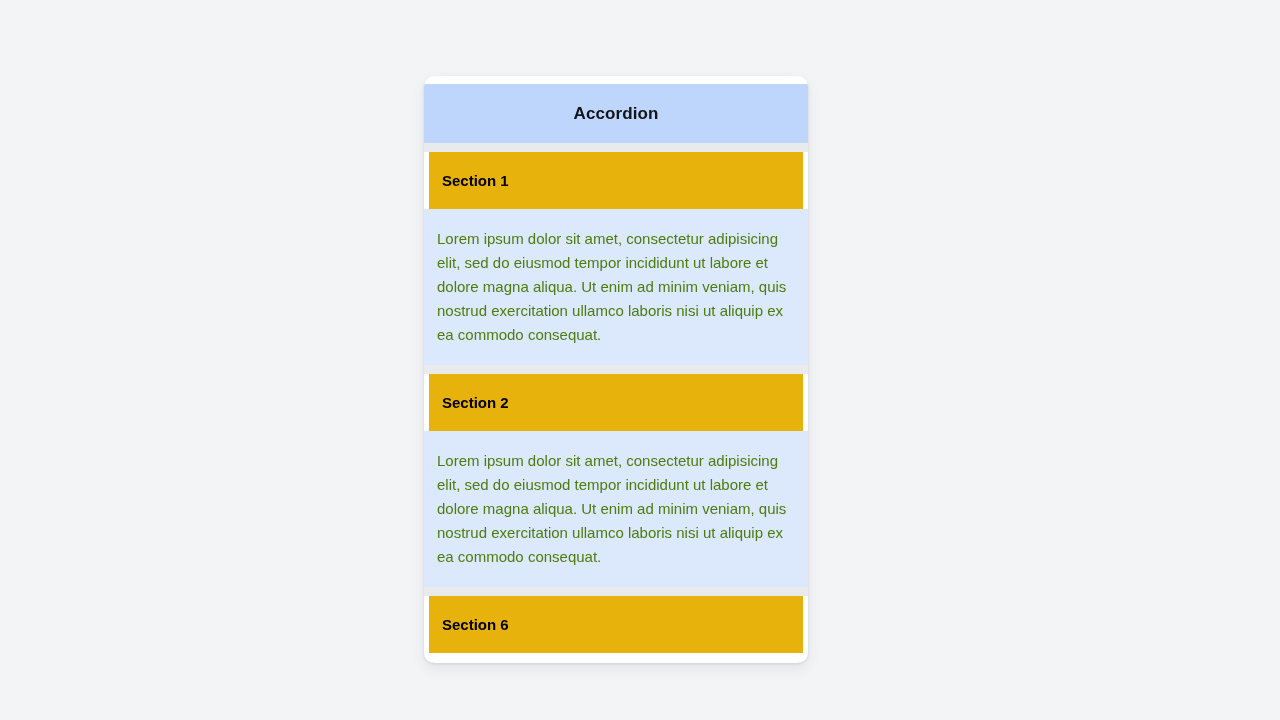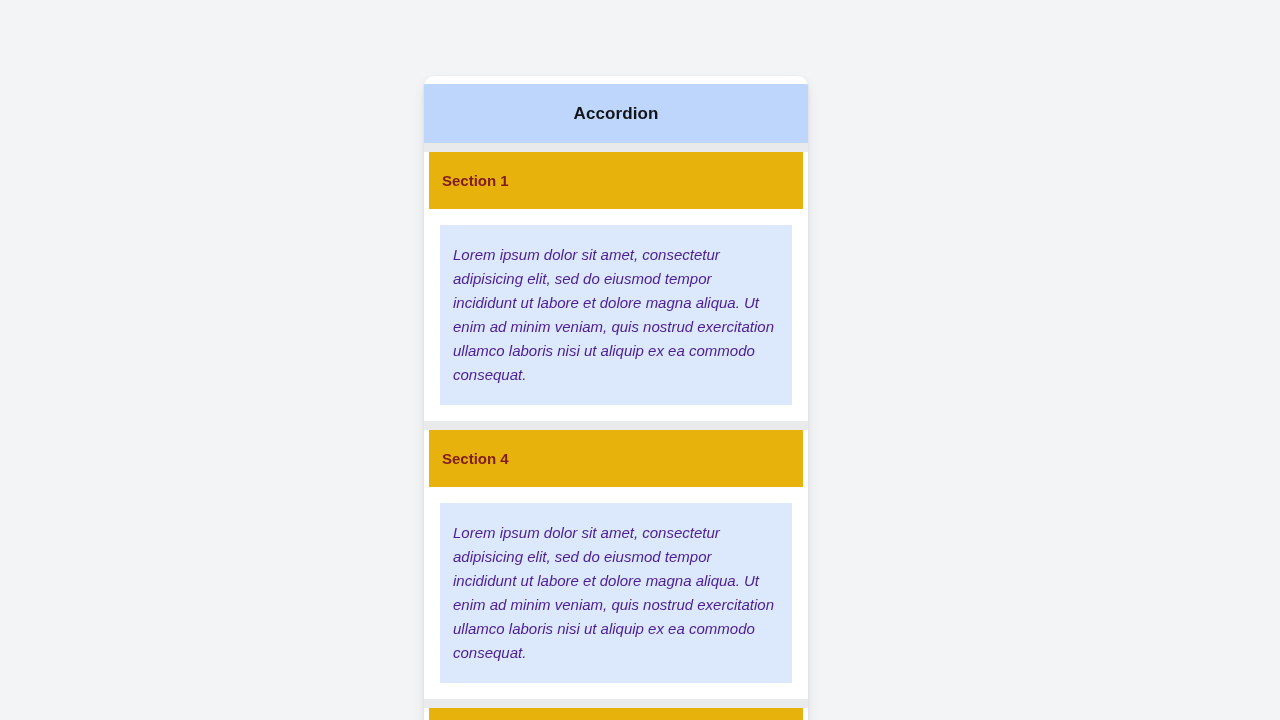--- a/index.html
+++ b/index.html
@@ -52,39 +52,38 @@
 
   
   .gap {
     height: 9px;
     background: #e9eaec;
   }
 
   
   .section-header {
     background: #e8b20c;
-    color: #7f1d1d;
+    color: #000000;
     font-size: 15px;
     font-weight: bold;
     line-height: 1;
     padding: 21px 0 21px 13px;
     margin: 0 5px;
     cursor: pointer;
     user-select: none;
   }
 
   
   .section-panel {
     background: #dce8fb;
-    color: #4c1d95;
+    color: #4d7c0f;
     font-size: 15px;
     line-height: 24px;
     padding: 18px 18px 18px 13px;
-    margin: 16px;
-    font-style: italic;
+    margin: 0;
   }
 
   .section-panel p {
     max-width: 352px;
   }
 </style>
 </head>
 <body>
 
 <div class="stage">
@@ -96,21 +95,21 @@
     <div class="gap"></div>
 
     <div class="section-header">Section 1</div>
 
     <div class="section-panel">
       <p>Lorem ipsum dolor sit amet, consectetur adipisicing elit, sed do eiusmod tempor incididunt ut labore et dolore magna aliqua. Ut enim ad minim veniam, quis nostrud exercitation ullamco laboris nisi ut aliquip ex ea commodo consequat.</p>
     </div>
 
     <div class="gap"></div>
 
-    <div class="section-header">Section 4</div>
+    <div class="section-header">Section 2</div>
 
     <div class="section-panel">
       <p>Lorem ipsum dolor sit amet, consectetur adipisicing elit, sed do eiusmod tempor incididunt ut labore et dolore magna aliqua. Ut enim ad minim veniam, quis nostrud exercitation ullamco laboris nisi ut aliquip ex ea commodo consequat.</p>
     </div>
 
     <div class="gap"></div>
 
     <div class="section-header">Section 6</div>
 
   </div>

